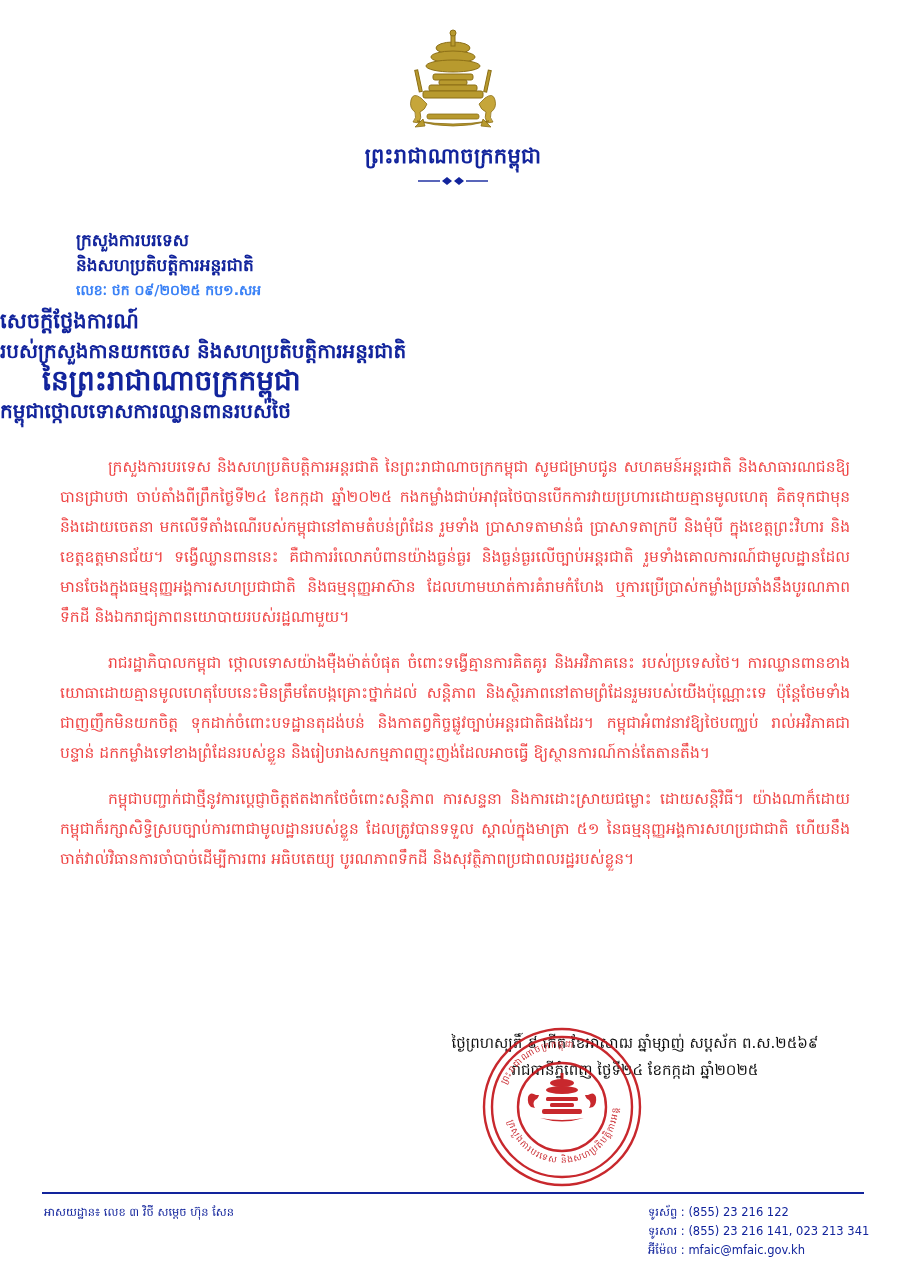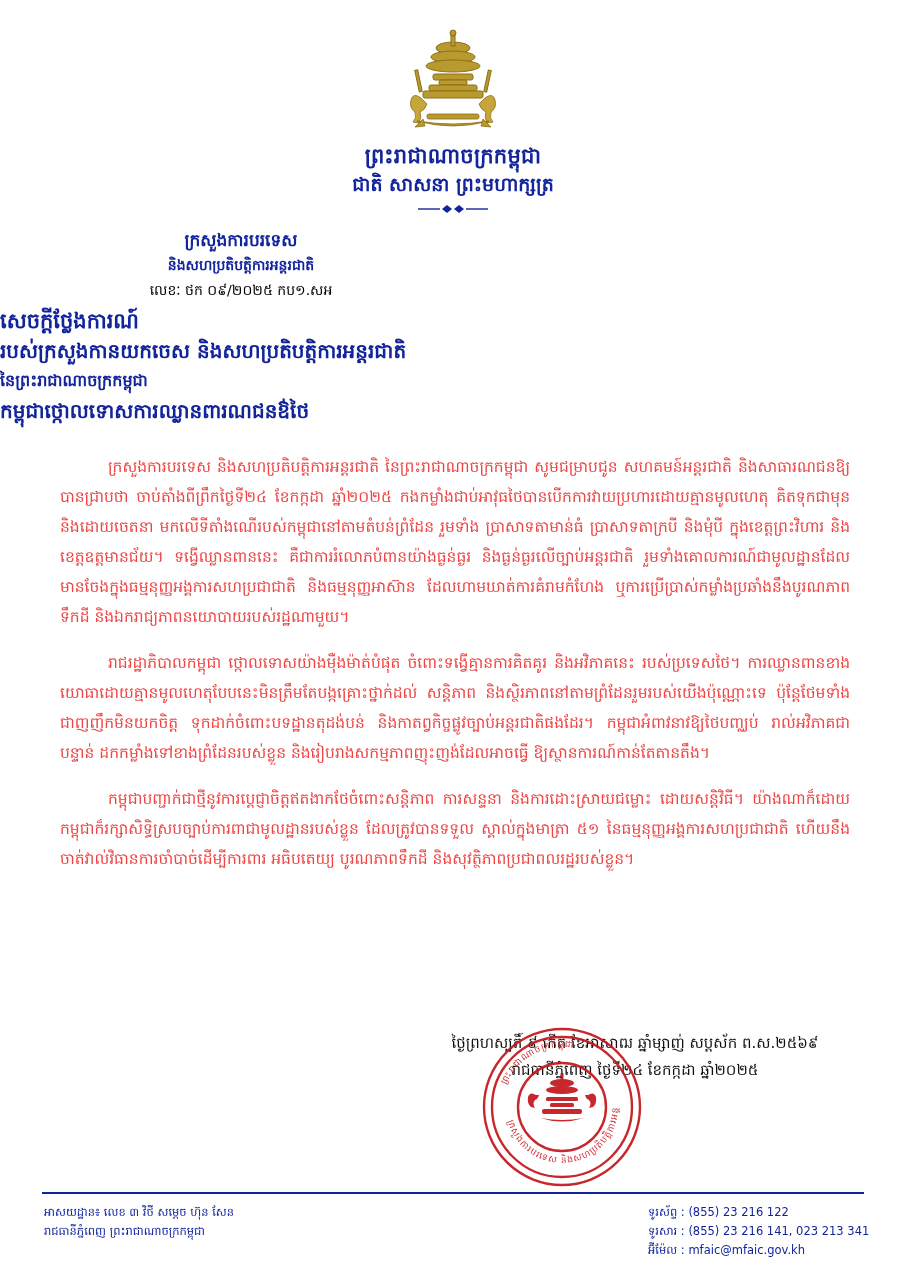--- a/index.html
+++ b/index.html
@@ -65,56 +65,56 @@
   }
   .divider svg { display:block; }
 
   
   .ministry {
     position: absolute;
     top: 228px;
     left: 76px;
     width: 330px;
     color: #12249c;
-    text-align: center;
+    text-align: left;
   }
   .ministry .m1 {
     font-size: 17px;
     font-weight: bold;
     line-height: 25px;
   }
   .ministry .m2 {
-    font-size: 14px;
+    font-size: 17px;
     font-weight: bold;
     line-height: 25px;
   }
   .ministry .num {
     margin-top: 2px;
     font-size: 14px;
-    font-weight: normal;
-    color: #000000;
+    font-weight: bold;
+    color: #3b82f6;
     line-height: 20px;
   }
 
   
   .title {
     position: absolute;
     top: 306px;
     left: 0;
     width: 906px;
     text-align: left;
     color: #12249c;
     font-weight: bold;
   }
   .title div {
     line-height: 30px;
   }
   .title .t1 { font-size: 21px; }
   .title .t2 { font-size: 20px; }
-  .title .t3 { font-size: 16px; }
+  .title .t3 { font-size: 28px; padding-left: 42px; }
   .title .t4 { font-size: 20px; }
 
   
   .body-text {
     position: absolute;
     top: 452px;
     left: 60px;
     width: 790px;
     font-size: 15.5px;
     line-height: 30px;
@@ -211,42 +211,41 @@
           <path d="M24 93 q36 10 72 0 q-36 6 -72 0 z"></path>
           <path d="M30 91 l-8 8 l10 -1 z"></path>
           <path d="M90 91 l8 8 l-10 -1 z"></path>
         </g>
       </svg>
     </span>
   </div>
 
   <div class="kingdom">
     <div class="l1">ព្រះរាជាណាចក្រកម្ពុជា</div>
-    <div class="l2">ជាតិ សាសនា ព្រះមហាក្សត្រ</div>
     <div class="divider">
       <svg viewBox="0 0 70 10" width="70" height="10" aria-hidden="true">
         <line x1="0" y1="5" x2="22" y2="5" stroke="#12249c" stroke-width="1.4"></line>
         <line x1="48" y1="5" x2="70" y2="5" stroke="#12249c" stroke-width="1.4"></line>
         <path d="M24 5 l5 -4 l5 4 l-5 4 z" fill="#12249c"></path>
         <path d="M36 5 l5 -4 l5 4 l-5 4 z" fill="#12249c"></path>
       </svg>
     </div>
   </div>
 
   <div class="ministry">
     <div class="m1">ក្រសួងការបរទេស</div>
     <div class="m2">និងសហប្រតិបត្តិការអន្តរជាតិ</div>
     <div class="num">លេខៈ ថក ០៩/២០២៥ កប១.សអ</div>
   </div>
 
   <div class="title">
     <div class="t1">សេចក្តីថ្លែងការណ៍</div>
     <div class="t2">របស់ក្រសួងកានយកចេស និងសហប្រតិបត្តិការអន្តរជាតិ</div>
     <div class="t3">នៃព្រះរាជាណាចក្រកម្ពុជា</div>
-    <div class="t4">កម្ពុជាថ្កោលទោសការឈ្លានពារណជនឱ់ថៃ</div>
+    <div class="t4">កម្ពុជាថ្កោលទោសការឈ្លានពានរបស់ថៃ</div>
   </div>
 
   <div class="body-text">
     <p>ក្រសួងការបរទេស និងសហប្រតិបត្តិការអន្តរជាតិ នៃព្រះរាជាណាចក្រកម្ពុជា សូមជម្រាបជូន សហគមន៍អន្តរជាតិ និងសាធារណជនឱ្យបានជ្រាបថា ចាប់តាំងពីព្រឹកថ្ងៃទី២៤ ខែកក្កដា ឆ្នាំ២០២៥ កងកម្លាំងជាប់អាវុធថៃបានបើកការវាយប្រហារដោយគ្មានមូលហេតុ គិតទុកជាមុន និងដោយចេតនា មកលើទីតាំងណើរបស់កម្ពុជានៅតាមតំបន់ព្រំដែន រួមទាំង ប្រាសាទតាមាន់ធំ ប្រាសាទតាក្របី និងមុំបី ក្នុងខេត្តព្រះវិហារ និងខេត្តឧត្តមានជ័យ។ ទង្វើឈ្លានពាននេះ គឺជាការរំលោភបំពានយ៉ាងធ្ងន់ធ្ងរ និងធ្ងន់ធ្ងរលើច្បាប់អន្តរជាតិ រួមទាំងគោលការណ៍ជាមូលដ្ឋានដែលមានចែងក្នុងធម្មនុញ្ញអង្គការសហប្រជាជាតិ និងធម្មនុញ្ញអាស៊ាន ដែលហាមឃាត់ការគំរាមកំហែង ឬការប្រើប្រាស់កម្លាំងប្រឆាំងនឹងបូរណភាពទឹកដី និងឯករាជ្យភាពនយោបាយរបស់រដ្ឋណាមួយ។</p>
     <p>រាជរដ្ឋាភិបាលកម្ពុជា ថ្កោលទោសយ៉ាងម៉ឺងម៉ាត់បំផុត ចំពោះទង្វើគ្មានការគិតគូរ និងអវិភាគនេះ របស់ប្រទេសថៃ។ ការឈ្លានពានខាងយោធាដោយគ្មានមូលហេតុបែបនេះមិនត្រឹមតែបង្កគ្រោះថ្នាក់ដល់ សន្តិភាព និងស្ថិរភាពនៅតាមព្រំដែនរួមរបស់យើងប៉ុណ្ណោះទេ ប៉ុន្តែថែមទាំងជាញញឹកមិនយកចិត្ត ទុកដាក់ចំពោះបទដ្ឋានតុដង់បន់ និងកាតព្វកិច្ចផ្លូវច្បាប់អន្តរជាតិផងដែរ។ កម្ពុជាអំពាវនាវឱ្យថៃបញ្ឈប់ រាល់អវិភាគជាបន្ទាន់ ដកកម្លាំងទៅខាងព្រំដែនរបស់ខ្លួន និងរៀបរាងសកម្មភាពញុះញង់ដែលអាចធ្វើ ឱ្យស្ថានការណ៍កាន់តែតានតឹង។</p>
     <p>កម្ពុជាបញ្ជាក់ជាថ្មីនូវការប្តេជ្ញាចិត្តឥតងាកថែចំពោះសន្តិភាព ការសន្ទនា និងការដោះស្រាយជម្លោះ ដោយសន្តិវិធី។ យ៉ាងណាក៏ដោយ កម្ពុជាក៏រក្សាសិទ្ធិស្របច្បាប់ការពាជាមូលដ្ឋានរបស់ខ្លួន ដែលត្រូវបានទទួល ស្គាល់ក្នុងមាត្រា ៥១ នៃធម្មនុញ្ញអង្គការសហប្រជាជាតិ ហើយនឹងចាត់វាល់វិធានការចាំបាច់ដើម្បីការពារ អធិបតេយ្យ បូរណភាពទឹកដី និងសុវត្ថិភាពប្រជាពលរដ្ឋរបស់ខ្លួន។</p>
   </div>
 
   <div class="sign-block">
     <div>ថ្ងៃព្រហស្បតិ៍ ៩ កើត ខែអាសាឍ ឆ្នាំម្សាញ់ សប្តស័ក ព.ស.២៥៦៩</div>
@@ -283,21 +282,20 @@
       <text font-size="9" fill="#c4161c" font-family="DejaVu Sans, sans-serif" letter-spacing="1">
         <textPath href="#sealBottom" startOffset="8%">ក្រសួងការបរទេស និងសហប្រតិបត្តិការអន្តរជាតិ</textPath>
       </text>
     </svg>
   </div>
 
   <div class="footer-rule"></div>
 
   <div class="footer-left">
     <div>អាសយដ្ឋាន៖ លេខ ៣ វិថី សម្តេច ហ៊ុន សែន</div>
-    <div>រាជធានីភ្នំពេញ ព្រះរាជាណាចក្រកម្ពុជា</div>
   </div>
 
   <div class="footer-right">
     <div>ទូរស័ព្ទ : (855) 23 216 122</div>
     <div>ទូរសារ : (855) 23 216 141, 023 213 341</div>
     <div>អ៊ីម៉ែល :  mfaic@mfaic.gov.kh</div>
   </div>
 
 </div>
 

